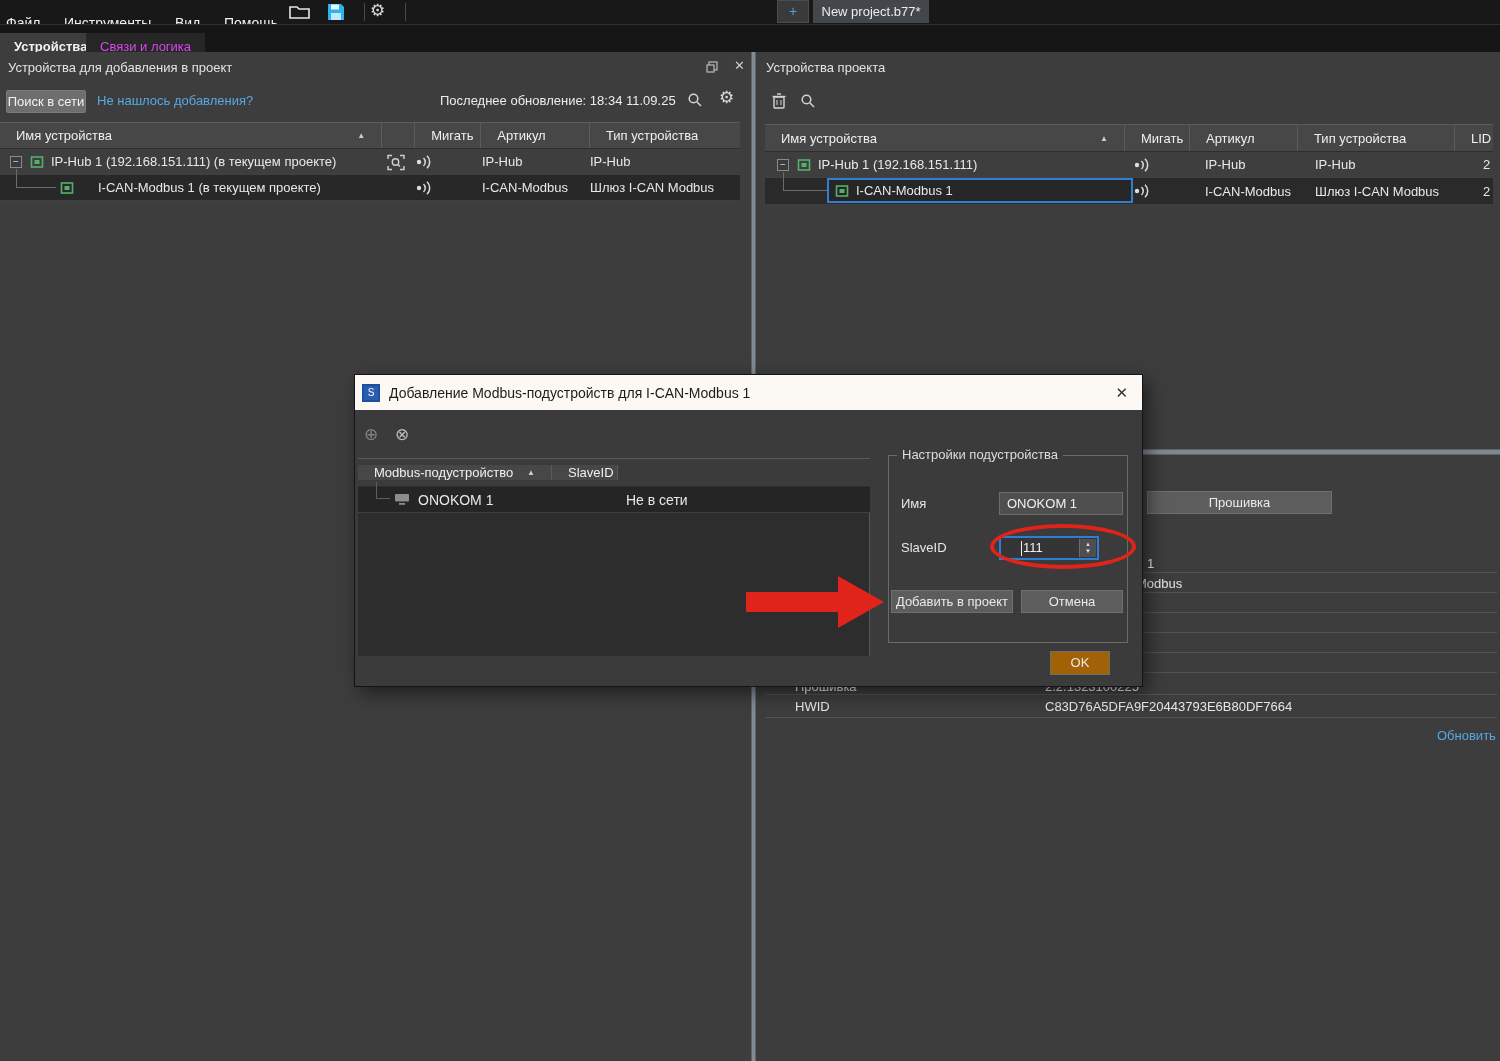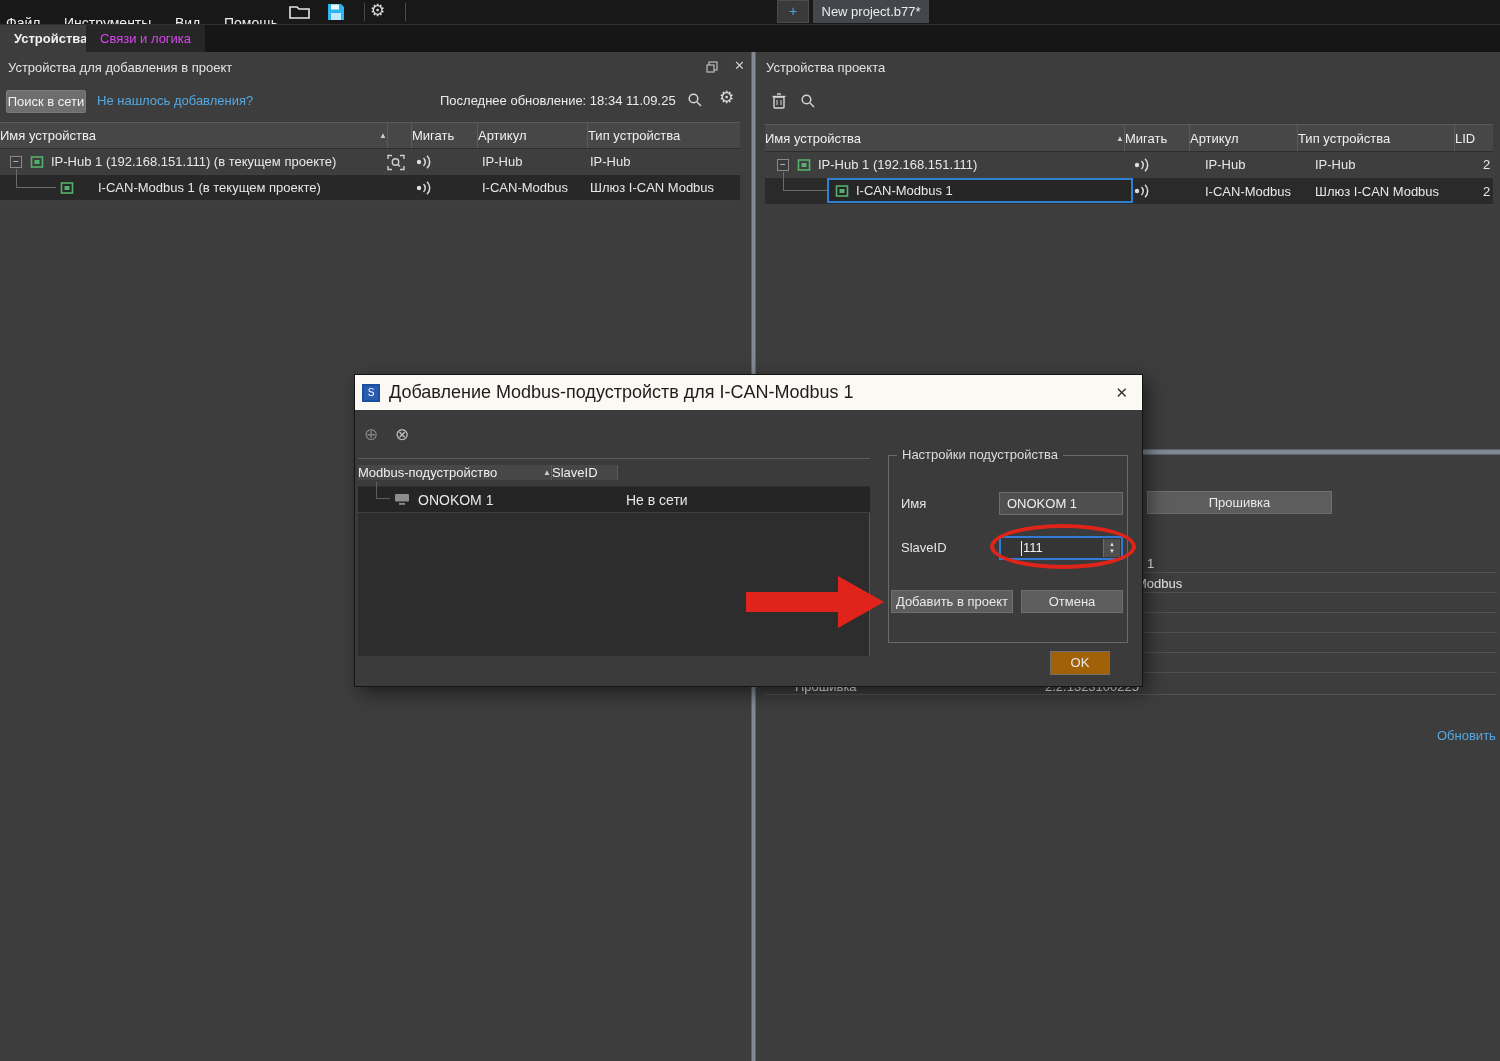--- a/index.html
+++ b/index.html
@@ -4,29 +4,29 @@
 <style>
   html,body{margin:0;padding:0;background:#262626;overflow:hidden;}
   *{box-sizing:border-box;font-family:"Liberation Sans",sans-serif;}
   #app{position:relative;width:1500px;height:1061px;background:#2a2a2a;color:#e8e8e8;font-size:13px;}
   .abs{position:absolute;}
   .menubar{left:0;top:0;width:1500px;height:24px;background:#181818;}
   .menu-item{display:inline-block;padding:15px 10px;color:#f0f0f0;font-size:14px;}
   .menu-item:first-child{padding-left:6px;}
   .vsep{display:inline-block;width:1px;height:18px;background:#4a4a4a;vertical-align:middle;margin:0 6px;}
   .tabbar{left:0;top:24px;width:1500px;height:28px;background:#161616;border-top:1px solid #303030;}
-  .tab{position:absolute;top:0;height:28px;line-height:28px;padding:0 14px;font-size:13px;}
+  .tab{position:absolute;top:8px;height:28px;line-height:28px;padding:0 14px;font-size:13px;}
   .tab.active{background:#3d3d3d;color:#f2f2f2;font-weight:bold;}
   .tab.inactive{background:#262626;color:#d946ef;}
   .panel{background:#3d3d3d;}
   .ptitle{color:#e3e3e3;font-size:13px;}
   .link{color:#55a8e2;cursor:pointer;}
   .btn{background:#6b6b6b;color:#f2f2f2;text-align:center;border:1px solid #7a7a7a;border-radius:2px;}
   .btn2{background:#5d5d5d;color:#eaeaea;text-align:center;border:1px solid #6f6f6f;}
-  .th{background:#474747;border-right:1px solid #5b5b5b;color:#f0f0f0;display:flex;align-items:center;padding:0 0;font-size:13px;}
+  .th{background:#474747;border-right:1px solid #5b5b5b;color:#f0f0f0;display:flex;align-items:center;padding:0 16px;font-size:13px;}
   .thwrap{display:flex;border-top:1px solid #5b5b5b;border-bottom:1px solid #2e2e2e;}
   .row{display:flex;align-items:center;font-size:13px;border-bottom:1px solid #404040;}
   .sort{font-size:8px;color:#cccccc;margin-left:auto;}
   .expander{width:12px;height:12px;border:1px solid #8a8a8a;color:#dcdcdc;font-size:10px;line-height:10px;text-align:center;background:#3a3a3a;flex:0 0 auto;}
   .caret-line{position:absolute;width:1px;height:15px;background:#f0f0f0;}
   .gear{color:#d8d8d8;font-size:17px;line-height:16px;}
   .circle-ic{font-size:17px;line-height:16px;}
   .detrow{position:absolute;left:765px;width:732px;height:20px;border-bottom:1px solid #525252;font-size:13px;color:#e6e6e6;}
   .dialog-shadow{box-shadow:0 0 0 1px #141414,5px 6px 18px rgba(0,0,0,0.55);}
   .fieldset{border:1px solid #6a6a6a;}
@@ -235,27 +235,31 @@
     <span class="abs" style="left:371px;top:3px;">Modbus</span>
   </div>
   <div class="detrow" style="top:593px;"></div>
   <div class="detrow" style="top:613px;"></div>
   <div class="detrow" style="top:633px;"></div>
   <div class="detrow" style="top:653px;"></div>
   <div class="detrow" style="top:673px;height:22px;">
     <span class="abs" style="left:30px;top:6px;">Прошивка</span>
     <span class="abs" style="left:280px;top:6px;">2.2.1323100225</span>
   </div>
+  <div class="detrow" style="top:695px;height:23px;">
+    <span class="abs" style="left:30px;top:4px;">HWID</span>
+    <span class="abs" style="left:280px;top:4px;">C83D76A5DFA9F20443793E6B80DF7664</span>
+  </div>
   <span class="abs link" style="left:1437px;top:728px;">Обновить</span>
 
   <div class="abs dialog-shadow" style="left:355px;top:375px;width:787px;height:311px;background:#3b3b3b;z-index:10;">
 
     <div class="abs" style="left:0;top:0;width:787px;height:35px;background:#fcf9f4;display:flex;align-items:center;">
       <span style="margin-left:7px;width:18px;height:18px;background:#2a5db0;border:2px solid #1b4fa0;color:#ffffff;font-size:10px;line-height:14px;text-align:center;">S</span>
-      <span style="margin-left:9px;color:#1c1c1c;font-size:18px;">Добавление Modbus-подустройств для I-CAN-Modbus 1</span>
+      <span style="margin-left:9px;color:#1c1c1c;font-size:14px;">Добавление Modbus-подустройств для I-CAN-Modbus 1</span>
       <span style="margin-left:auto;margin-right:14px;color:#333333;font-size:15px;">✕</span>
     </div>
 
     <span class="abs circle-ic" style="left:9px;top:52px;color:#828282;">⊕</span>
     <span class="abs circle-ic" style="left:40px;top:52px;color:#bdbdbd;">⊗</span>
 
     <div class="abs thwrap" style="left:3px;top:83px;width:512px;height:29px;align-items:center;">
       <div class="th" style="width:194px;">
           <span>Modbus-подустройство</span>
           <span class="sort">▲</span>
@@ -274,21 +278,21 @@
       <span class="abs" style="left:268px;font-size:14px;">Не в сети</span>
     </div>
     <div class="abs" style="left:3px;top:138px;width:512px;height:143px;background:#2d2d2d;border-right:1px solid #565656;"></div>
 
     <div class="abs fieldset" style="left:533px;top:80px;width:240px;height:188px;">
       <span class="legend">Настройки подустройства</span>
       <span class="abs" style="left:12px;top:40px;color:#e6e6e6;">Имя</span>
       <div class="abs" style="left:110px;top:36px;width:124px;height:23px;background:#4f4f4f;border:1px solid #6d6d6d;color:#f0f0f0;line-height:21px;padding-left:7px;">ONOKOM 1</div>
 
       <span class="abs" style="left:12px;top:84px;color:#e6e6e6;">SlaveID</span>
-      <div class="abs" style="left:110px;top:80px;width:124px;height:24px;background:#353535;border:2px solid #2e7cd6;color:#f0f0f0;line-height:20px;padding-left:22px;">
+      <div class="abs" style="left:110px;top:80px;width:100px;height:24px;background:#353535;border:2px solid #2e7cd6;color:#f0f0f0;line-height:20px;padding-left:22px;">
         <span>111</span>
         <span class="caret-line" style="left:20px;top:3px;"></span>
         <span class="abs" style="right:1px;top:1px;width:17px;height:18px;background:#4f4f4f;border-left:1px solid #6d6d6d;display:flex;flex-direction:column;align-items:center;justify-content:center;">
           <span style="font-size:6px;color:#dddddd;line-height:7px;">▲</span>
           <span style="font-size:6px;color:#dddddd;line-height:7px;">▼</span>
         </span>
       </div>
 
       <div class="abs btn2" style="left:2px;top:134px;width:122px;height:23px;line-height:21px;">Добавить в проект</div>
       <div class="abs btn2" style="left:132px;top:134px;width:102px;height:23px;line-height:21px;">Отмена</div>

